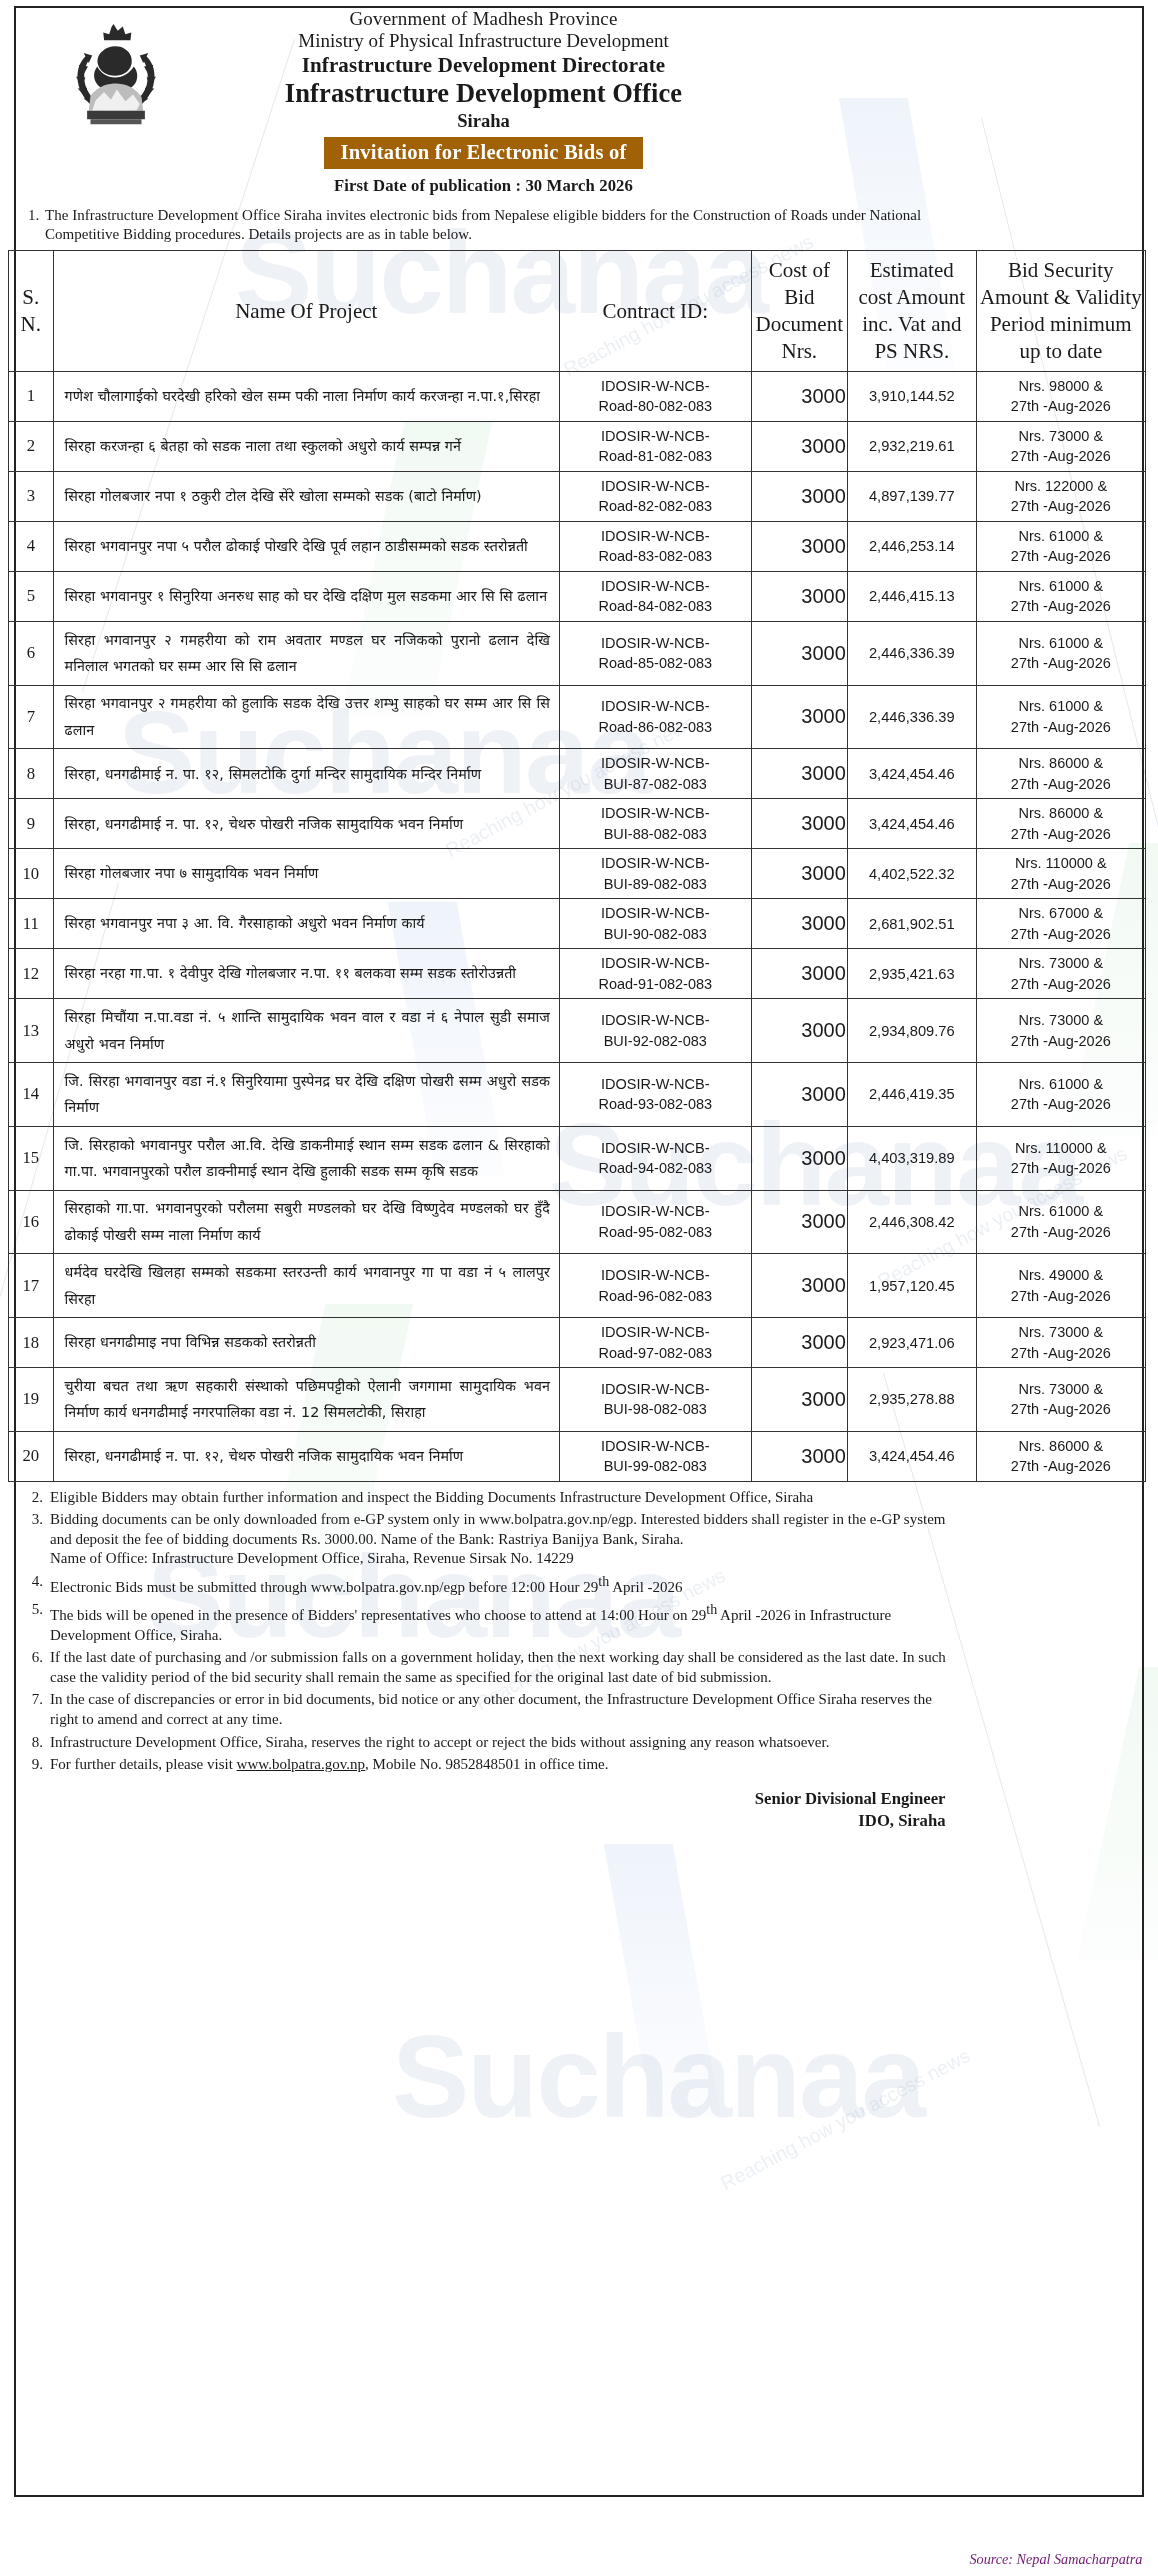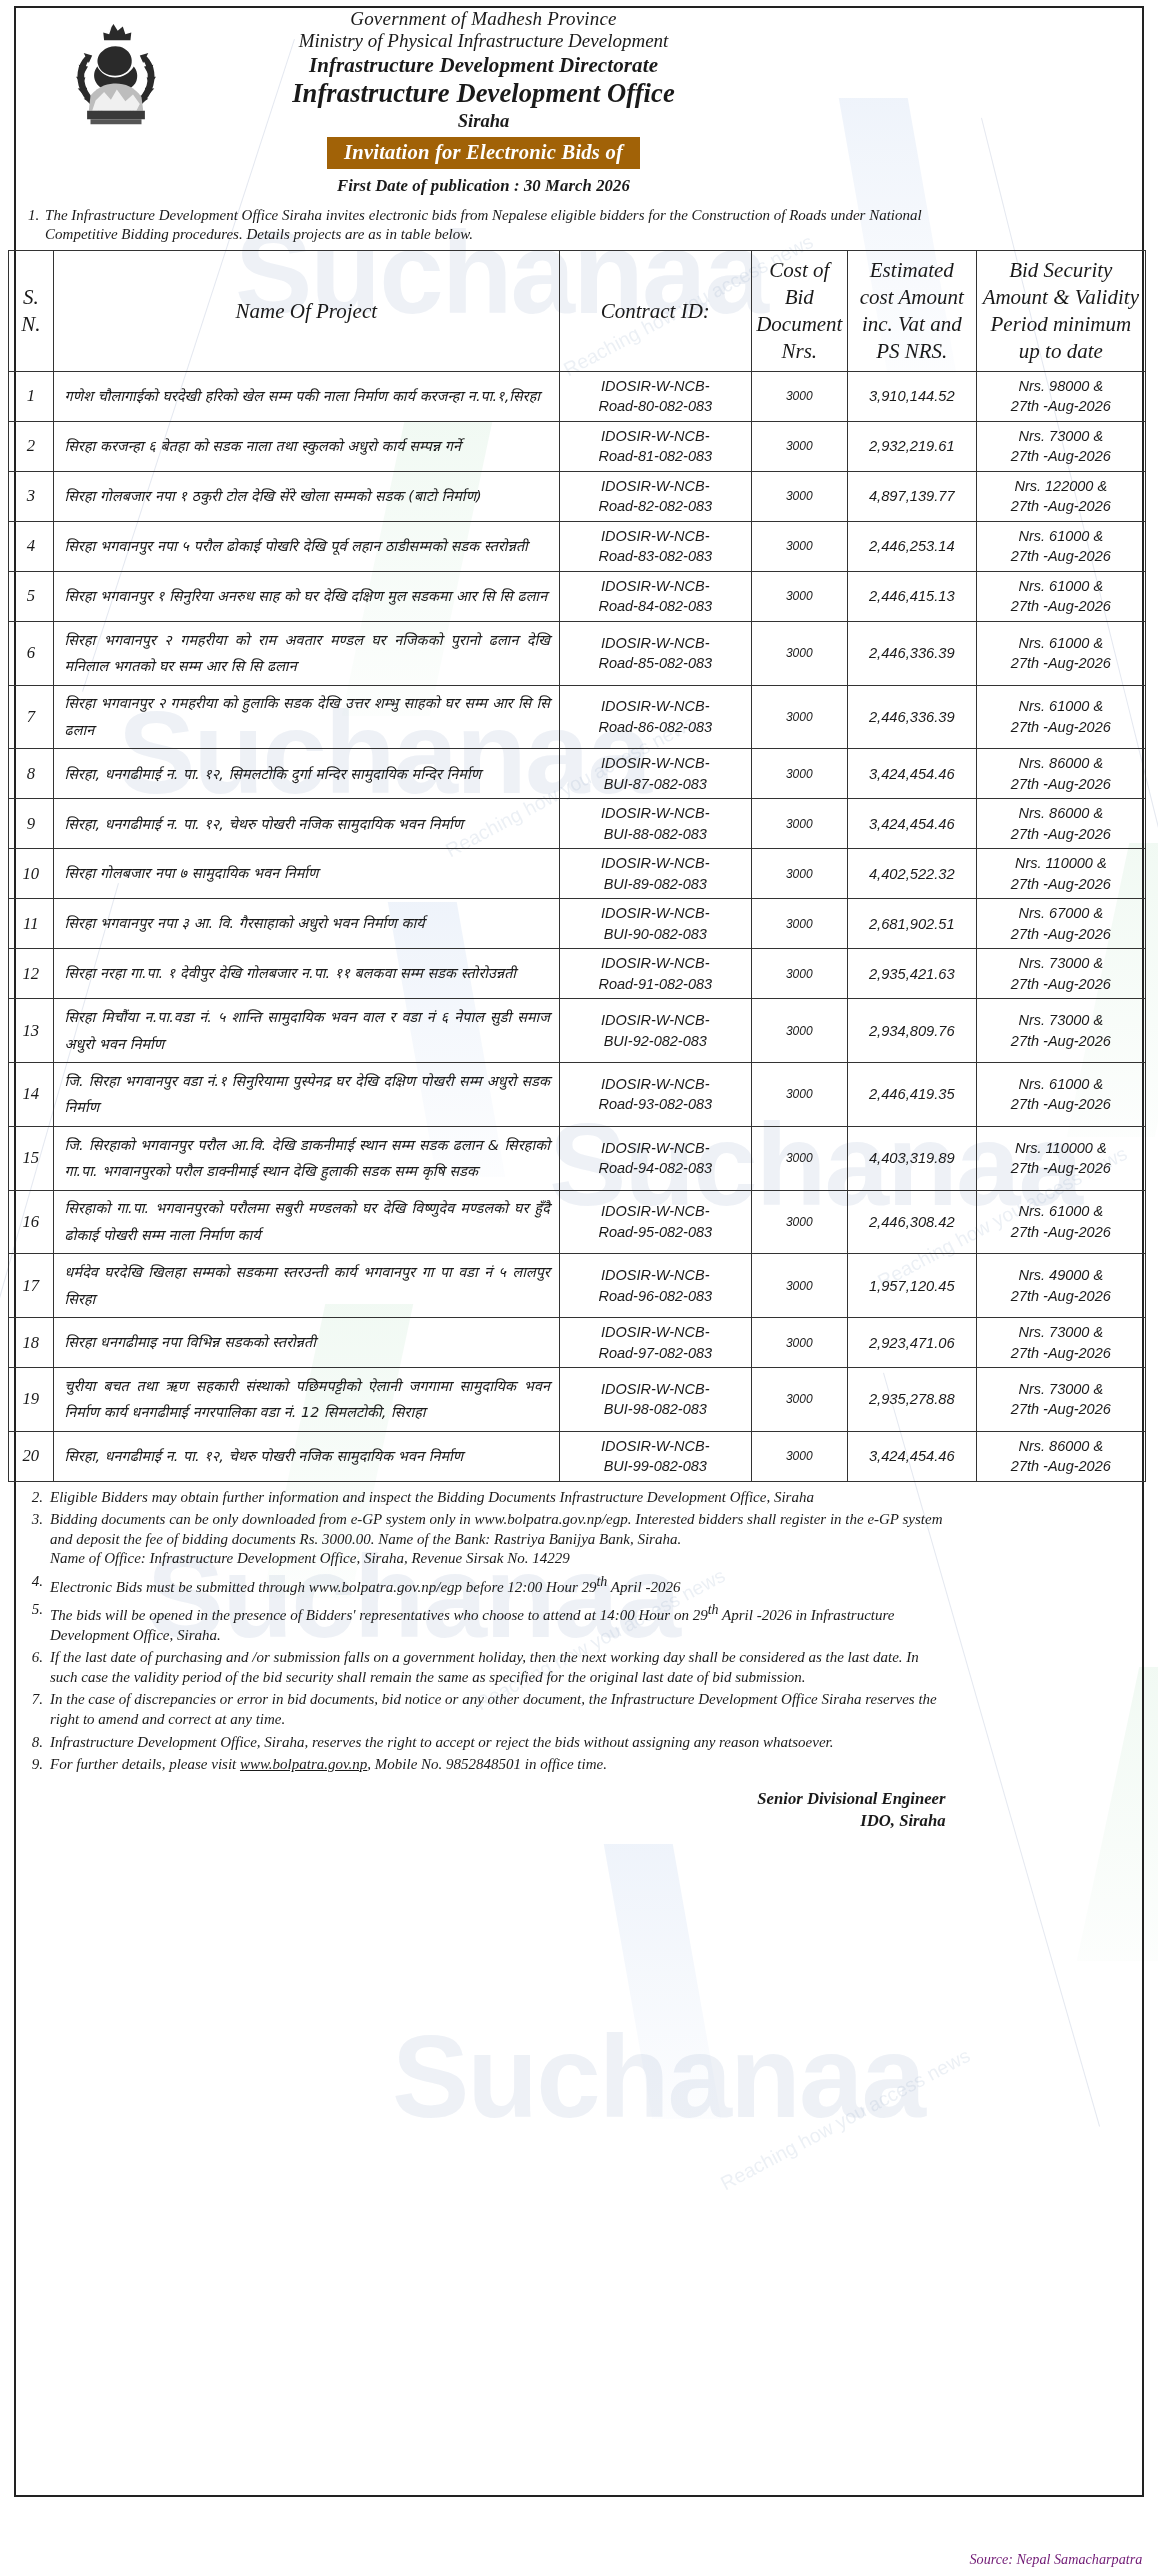--- a/index.html
+++ b/index.html
@@ -69,21 +69,20 @@
     transform-origin: top left;
   }
 
   
   .page {
     position: relative;
     z-index: 2;
     width: 967px;
     box-sizing: border-box;
     padding: 3.9px 7.8px 0 7.8px;
-    font-style: italic;
   }
 
   
   .header {
     position: relative;
     text-align: center;
     padding-top: 3.9px;
   }
   .emblem {
     position: absolute;
@@ -193,22 +192,22 @@
   }
   td.c-cid {
     font-family: "Liberation Sans", sans-serif;
     text-align: center;
     font-size: 14.5px;
     line-height: 20.6px;
     padding: 3.9px 2px;
   }
   td.c-cost {
     font-family: "Liberation Sans", sans-serif;
-    text-align: center;
-    font-size: 12px;
+    text-align: right;
+    font-size: 20px;
   }
   td.c-est {
     font-family: "Liberation Sans", sans-serif;
     text-align: center;
     font-size: 14.7px;
   }
   td.c-sec {
     font-family: "Liberation Sans", sans-serif;
     text-align: center;
     font-size: 14.5px;

